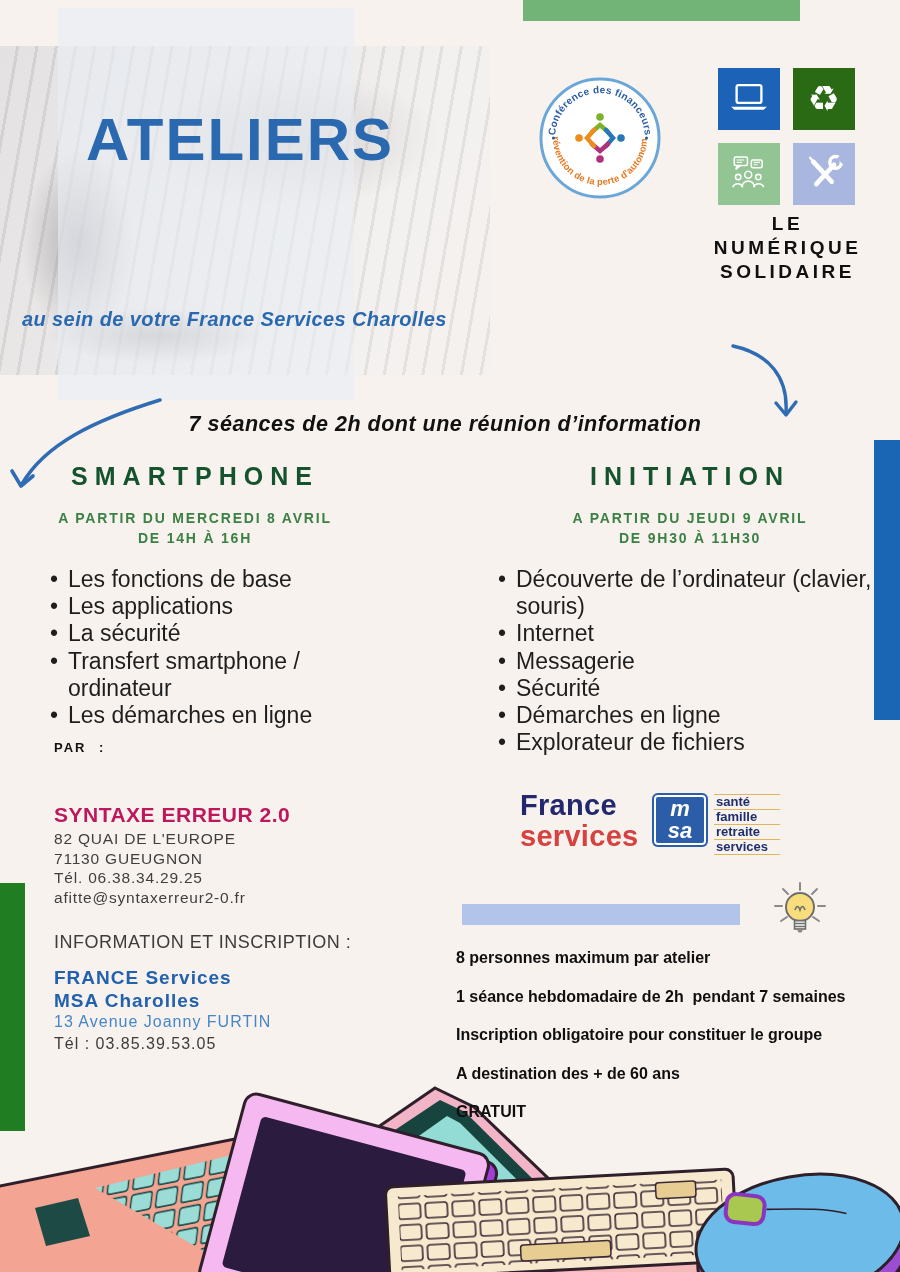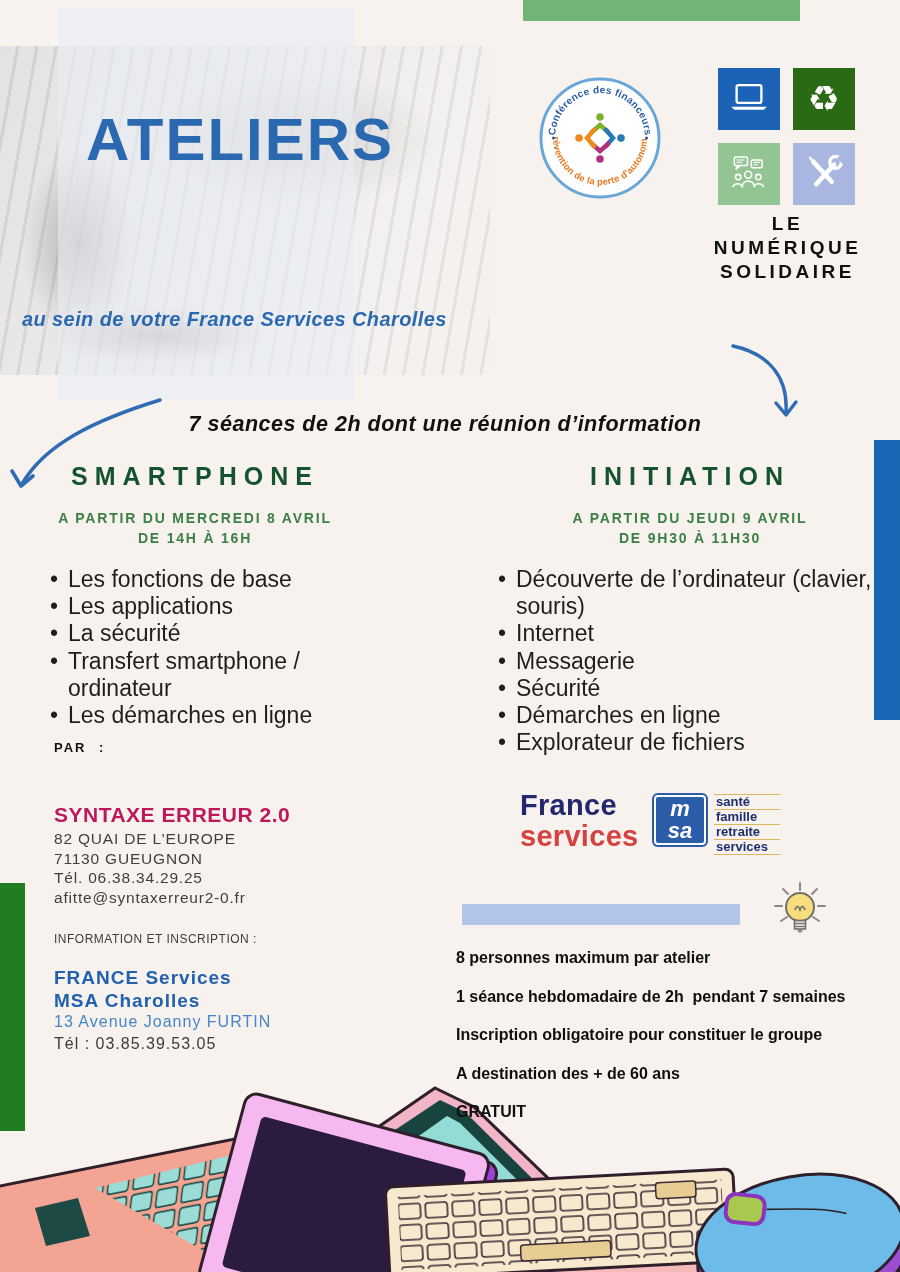--- a/index.html
+++ b/index.html
@@ -62,21 +62,21 @@
   .topics.left{left:40px;top:558px;width:360px;}
   .topics.right{left:488px;top:558px;width:400px;}
 
   
   .proposed-label{left:54px;top:738px;width:320px;color:#111;font-size:13px;font-weight:bold;
     letter-spacing:2px;word-spacing:7px;line-height:19px;}
   .provider-name{left:54px;top:803px;color:#be185d;font-size:21px;font-weight:bold;letter-spacing:.5px;}
   .provider-addr{left:54px;top:829px;color:#3f3f3f;font-size:15.5px;letter-spacing:.8px;line-height:19.6px;}
 
   
-  .inscription-label{left:54px;top:932px;color:#3c3c3c;font-size:12px;letter-spacing:.5px;}
+  .inscription-label{left:54px;top:932px;color:#3c3c3c;font-size:18px;letter-spacing:.5px;}
   .org{left:54px;top:966px;color:#2161ae;font-size:19px;font-weight:bold;letter-spacing:1px;line-height:23px;}
   .org-addr{left:54px;top:1013px;color:#4586c8;font-size:16px;letter-spacing:1px;}
   .org-tel{left:54px;top:1035px;color:#3c3c3c;font-size:16px;letter-spacing:1px;}
 
   
   .fs-logo{left:520px;top:790px;font-size:29px;font-weight:bold;line-height:31px;letter-spacing:.3px;}
   .fs-logo .l1{color:#23276d;}
   .fs-logo .l2{color:#d6423f;}
   .msa-box{left:652px;top:793px;width:56px;height:54px;background:#2b5da8;border-radius:6px;
     box-shadow:inset 0 0 0 2px #2b5da8, inset 0 0 0 4px #fff;

